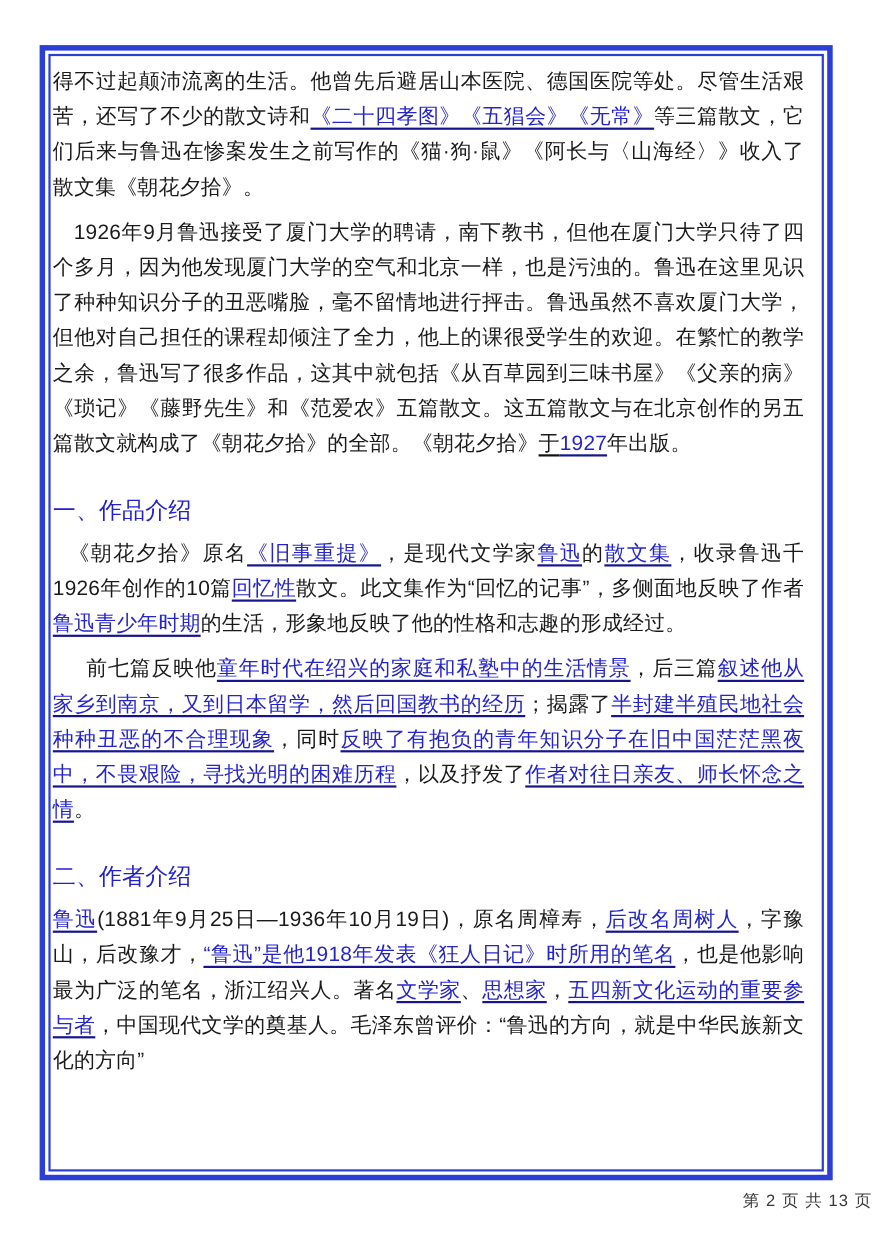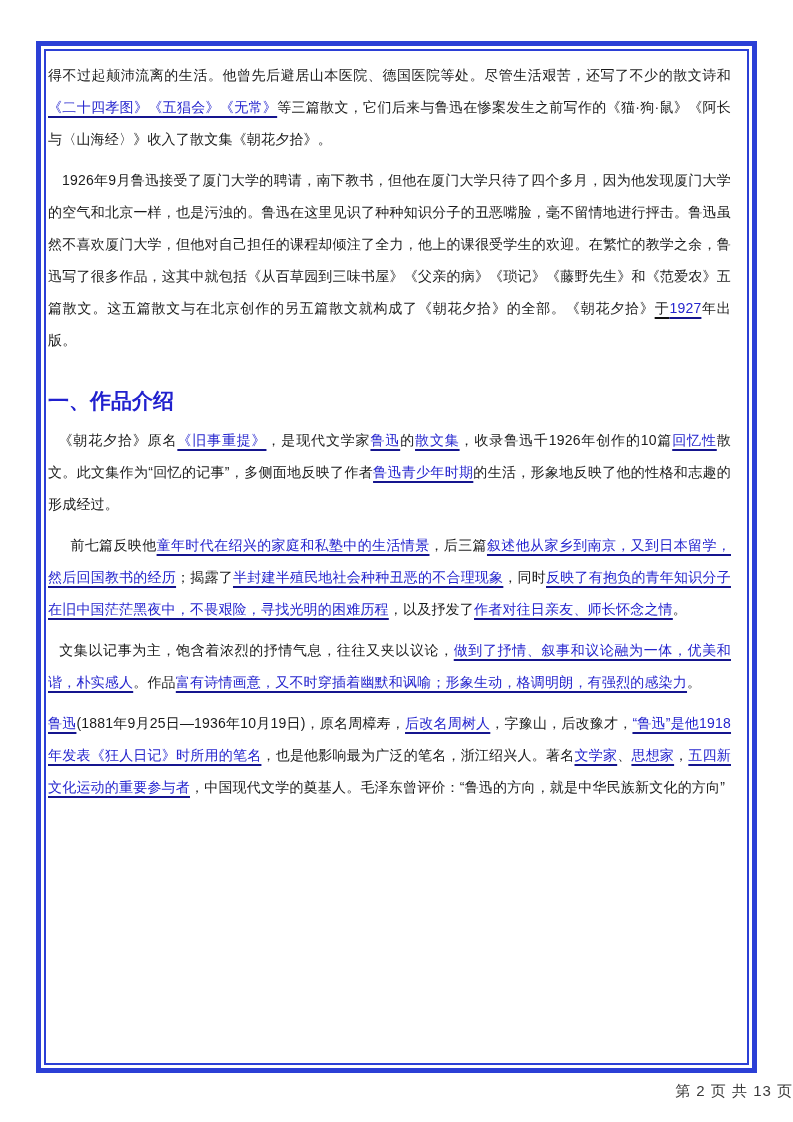--- a/index.html
+++ b/index.html
@@ -21,26 +21,26 @@
     box-sizing:border-box;border:5px solid var(--border);padding:3px;
     background:#fff;
   }
   .frame-inner{
     box-sizing:border-box;width:100%;height:100%;
     border:2px solid var(--border);
     padding:5px 2px 0 2px;overflow:hidden;
   }
   .para{
     margin:3px 14px 9px 0;
-    font-size:14px;line-height:32px;
+    font-size:19px;line-height:32px;
     text-align:justify;text-justify:inter-character;
     letter-spacing:0.2px;
   }
   .heading{
-    color:var(--heading);font-weight:bold;font-size:21px;line-height:26px;
+    color:var(--heading);font-weight:normal;font-size:21px;line-height:26px;
     margin:32px 0 10px 0;
   }
   .run-text{color:var(--text);}
   .run-link{
     color:var(--link);
     text-decoration:underline;
     text-decoration-color:#15158E;
     text-decoration-thickness:2px;
     text-underline-offset:4px;
   }
@@ -61,20 +61,20 @@
 <body>
 
 <div class="page">
   <div class="frame">
     <div class="frame-inner">
         <p class="para"><span class="run-text">得不过起颠沛流离的生活。他曾先后避居山本医院、德国医院等处。尽管生活艰苦，还写了不少的散文诗和</span><span class="run-link">《二十四孝图》《五猖会》《无常》</span><span class="run-text">等三篇散文，它们后来与鲁迅在惨案发生之前写作的《猫·狗·鼠》《阿长与〈山海经〉》收入了散文集《朝花夕拾》。</span></p>
         <p class="para" style="text-indent: 1em;"><span class="run-text">1926年9月鲁迅接受了厦门大学的聘请，南下教书，但他在厦门大学只待了四个多月，因为他发现厦门大学的空气和北京一样，也是污浊的。鲁迅在这里见识了种种知识分子的丑恶嘴脸，毫不留情地进行抨击。鲁迅虽然不喜欢厦门大学，但他对自己担任的课程却倾注了全力，他上的课很受学生的欢迎。在繁忙的教学之余，鲁迅写了很多作品，这其中就包括《从百草园到三味书屋》《父亲的病》《琐记》《藤野先生》和《范爱农》五篇散文。这五篇散文与在北京创作的另五篇散文就构成了《朝花夕拾》的全部。《朝花夕拾》</span><span class="run-underline">于</span><span class="run-link">1927</span><span class="run-text">年出版。</span></p>
         <div class="heading">一、作品介绍</div>
         <p class="para" style="text-indent: 0.75em;"><span class="run-text">《朝花夕拾》原名</span><span class="run-link">《旧事重提》</span><span class="run-text">，是现代文学家</span><span class="run-link">鲁迅</span><span class="run-text">的</span><span class="run-link">散文集</span><span class="run-text">，收录鲁迅千1926年创作的10篇</span><span class="run-link">回忆性</span><span class="run-text">散文。此文集作为“回忆的记事”，多侧面地反映了作者</span><span class="run-link">鲁迅青少年时期</span><span class="run-text">的生活，形象地反映了他的性格和志趣的形成经过。</span></p>
         <p class="para" style="text-indent: 1.6em;"><span class="run-text">前七篇反映他</span><span class="run-link">童年时代在绍兴的家庭和私塾中的生活情景</span><span class="run-text">，后三篇</span><span class="run-link">叙述他从家乡到南京，又到日本留学，然后回国教书的经历</span><span class="run-text">；揭露了</span><span class="run-link">半封建半殖民地社会种种丑恶的不合理现象</span><span class="run-text">，同时</span><span class="run-link">反映了有抱负的青年知识分子在旧中国茫茫黑夜中，不畏艰险，寻找光明的困难历程</span><span class="run-text">，以及抒发了</span><span class="run-link">作者对往日亲友、师长怀念之情</span><span class="run-text">。</span></p>
-        <p class="para" style="text-indent: 0.8em;"><span class="run-text">文集以记事为主，饱含着浓烈的抒情气息，往往又夹以议论，</span><span class="run-link">做到了抒情、叙事和议论融为一体，优美和谐，朴实感人</span><span class="run-text">。作品</span><span class="run-link">富有诗情画意，又不时穿插着幽默和讽喻；形象生动，格调明朗，有强烈的感染力</span><span class="run-text">。</span></p>
+        <div class="heading">二、作者介绍</div>
         <p class="para"><span class="run-link">鲁迅</span><span class="run-text">(1881年9月25日—1936年10月19日)，原名周樟寿，</span><span class="run-link">后改名周树人</span><span class="run-text">，字豫山，后改豫才，</span><span class="run-link">“鲁迅”是他1918年发表《狂人日记》时所用的笔名</span><span class="run-text">，也是他影响最为广泛的笔名，浙江绍兴人。著名</span><span class="run-link">文学家</span><span class="run-text">、</span><span class="run-link">思想家</span><span class="run-text">，</span><span class="run-link">五四新文化运动的重要参与者</span><span class="run-text">，中国现代文学的奠基人。毛泽东曾评价：“鲁迅的方向，就是中华民族新文化的方向”</span></p>
       </div>
   </div>
   <div class="footer">
     <span>第 2 页 共 13 页</span>
   </div>
 </div>
 
 </body></html>

